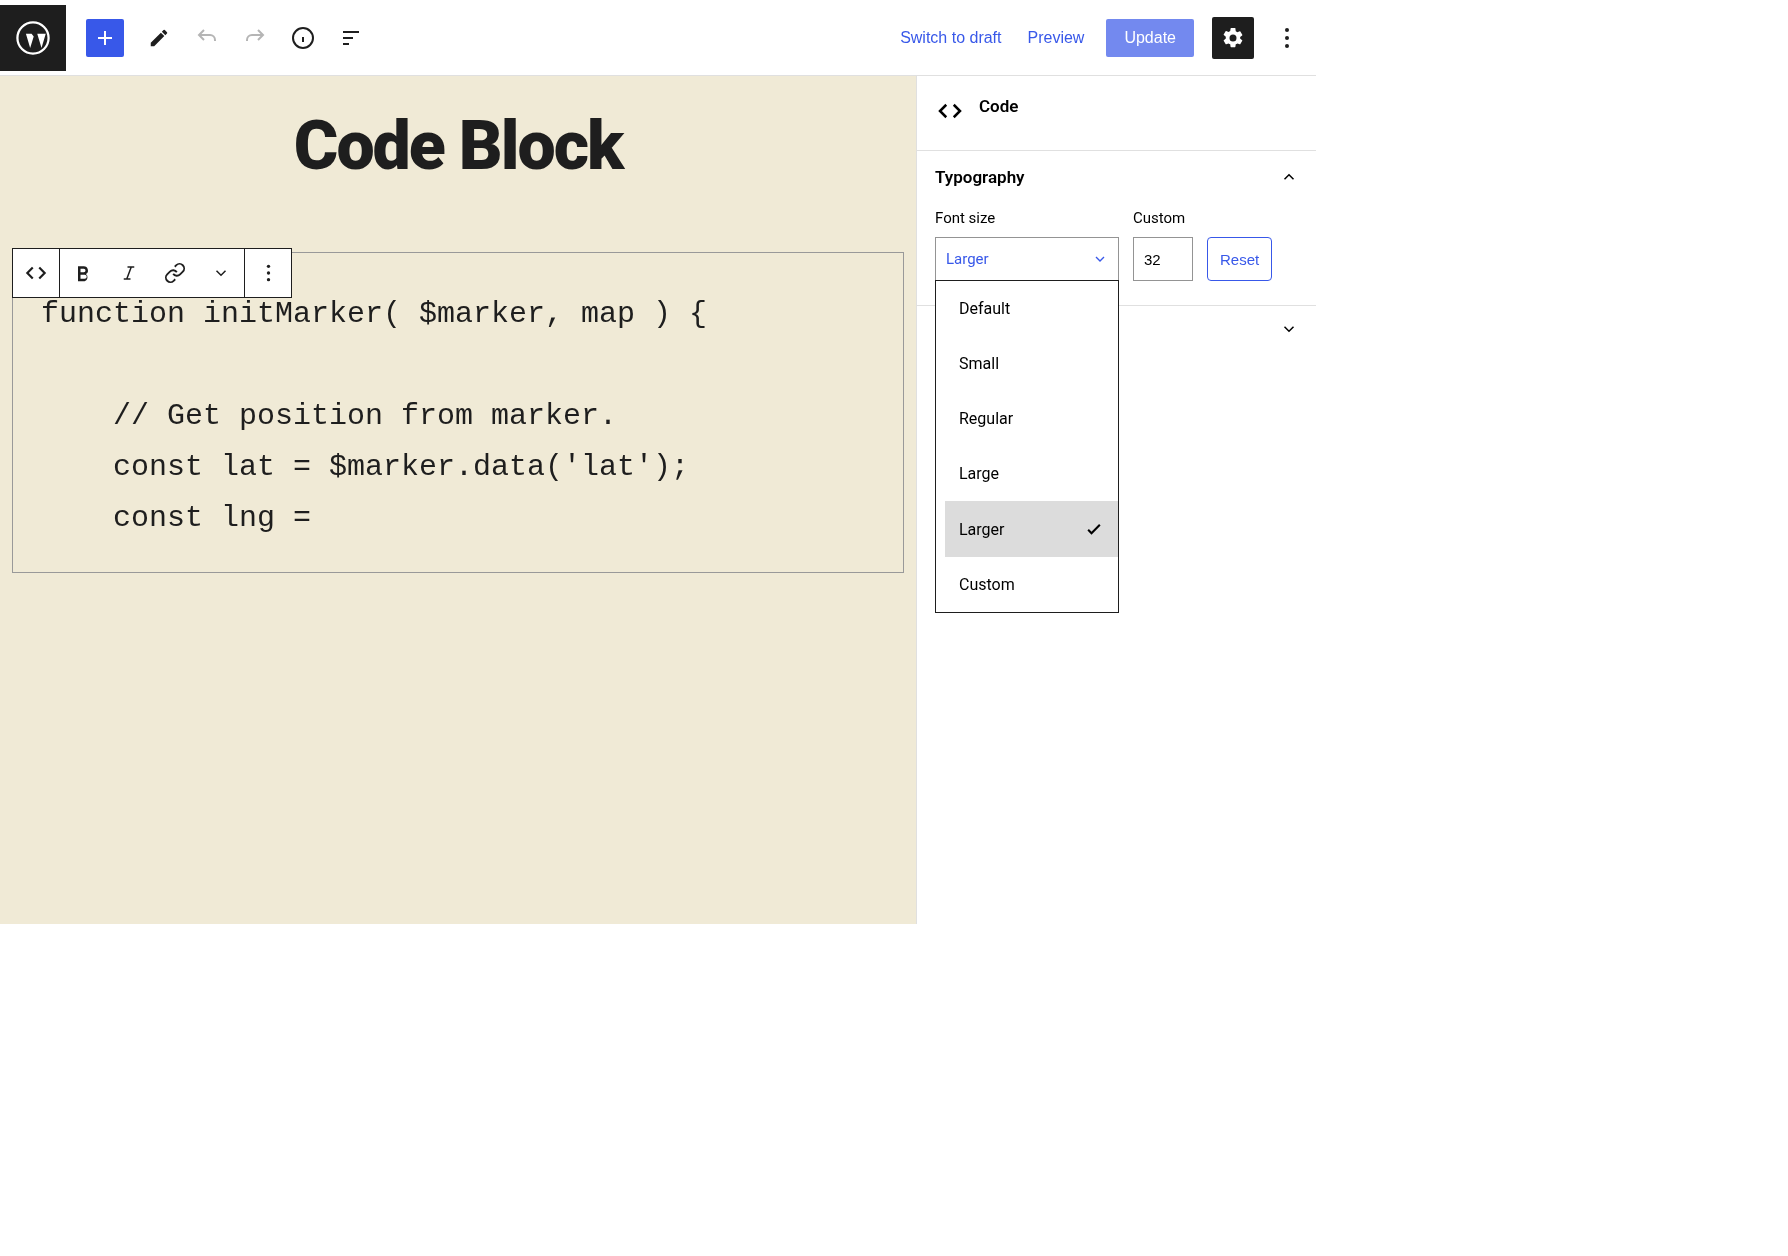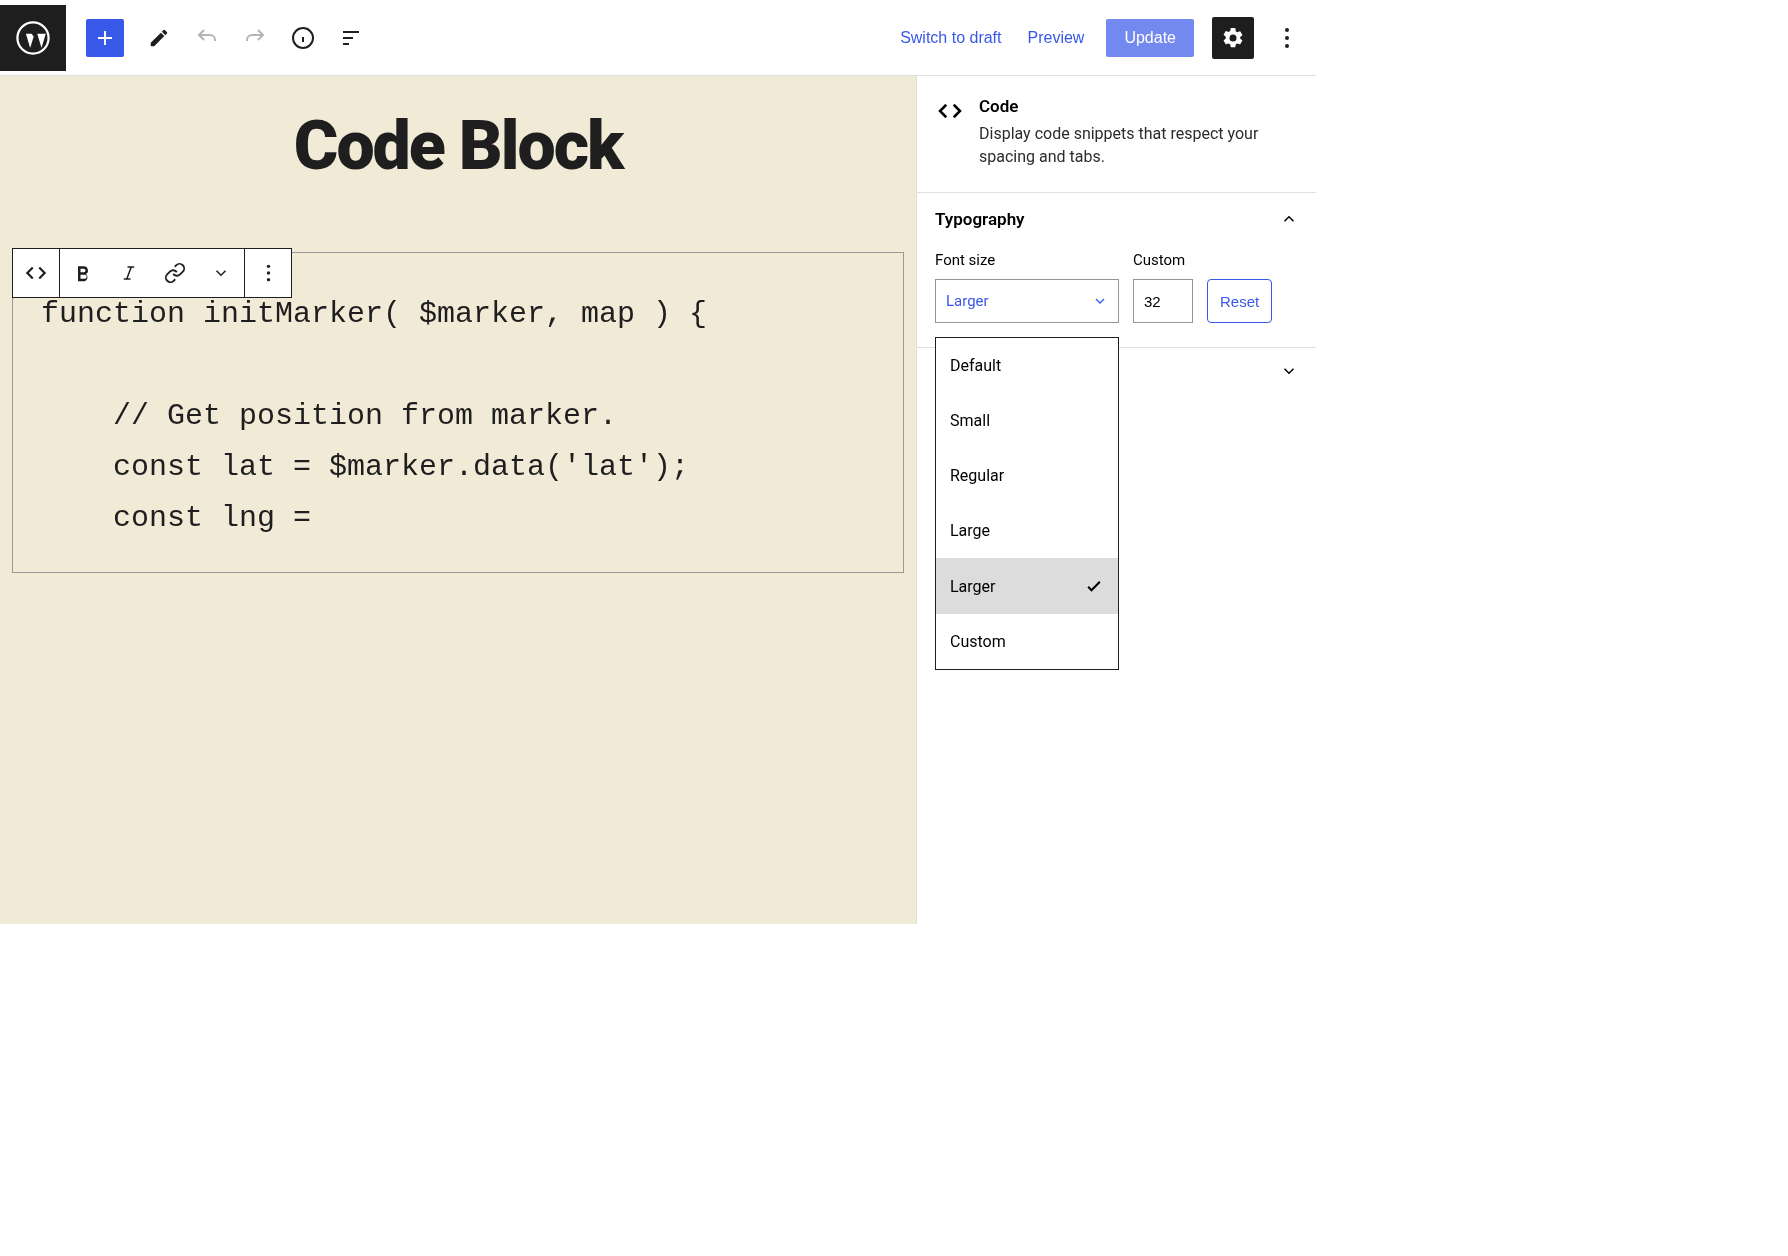--- a/index.html
+++ b/index.html
@@ -238,25 +238,26 @@
       color: #3858e9;
       background: none;
       height: 44px;
       padding: 0 12px;
       font-size: 15px;
       border-radius: 4px;
     }
     .dropdown {
       position: absolute;
       left: 18px;
-      top: 92px;
+      top: 77px;
       width: 184px;
       border: 1px solid #1e1e1e;
       background: #fff;
       z-index: 10;
+      padding-left: 9px;
     }
     .dropdown-item {
       display: flex;
       justify-content: space-between;
       align-items: center;
       padding: 18px 14px;
       font-size: 16px;
       cursor: pointer;
     }
     .dropdown-item.selected {
@@ -386,21 +387,20 @@
   <div class="sidebar">
 
     <div class="block-desc">
       <div>
         <svg width="30" height="30" viewBox="0 0 24 24" fill="none" stroke="currentColor" stroke-width="2">
             <path d="M9 7l-5 5 5 5M15 7l5 5-5 5"></path>
           </svg>
       </div>
       <div class="block-desc-text">
         <h3>Code</h3>
-        <p>Display code snippets that respect your spacing and tabs.</p>
       </div>
     </div>
 
     <div class="panel">
       <div class="panel-header">
         <span>Typography</span>
         <svg width="18" height="18" viewBox="0 0 24 24" fill="none" stroke="currentColor" stroke-width="2">
             <path d="M6 15l6-6 6 6"></path>
           </svg>
       </div>

